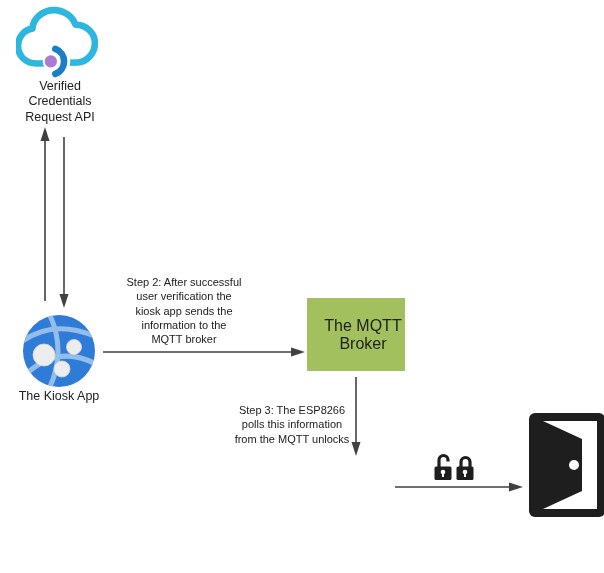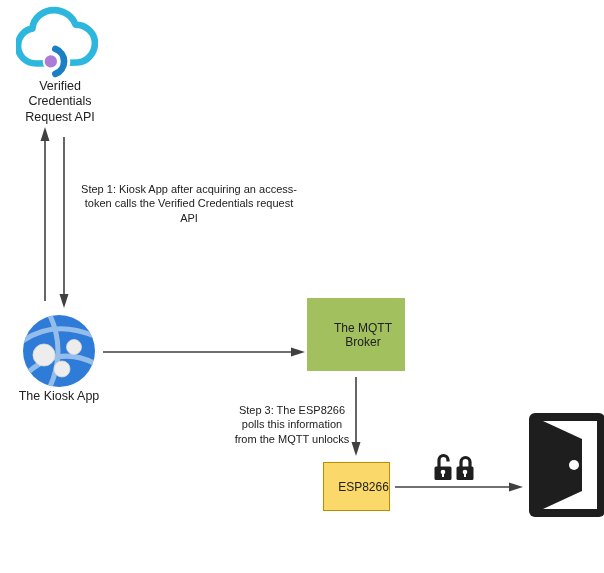--- a/index.html
+++ b/index.html
@@ -24,21 +24,21 @@
     white-space: pre-line;
     text-align: center;
     font-size: 12.5px;
     line-height: 1.22;
     color: #212121;
   }
   .box {
     display: flex;
     align-items: center;
     justify-content: center;
-    font-size: 12px;
+    font-size: 16px;
     text-align: center;
     box-sizing: border-box;
     padding-left: 14px;
   }
   #vc-cloud-icon   { left: 12px;  top: 6px;   width: 82px;  height: 74px; }
   #vc-label        { left: -5px;  top: 79px;  width: 122px; }
   #kiosk-icon      { left: 17px;  top: 313px; width: 76px;  height: 76px; }
   #kiosk-label     { left: -7px;  top: 389px; width: 124px; }
   #step1-text      { left: 55px;  top: 182px; width: 260px; }
   #step2-text      { left: 98px;  top: 275px; width: 164px; }
@@ -87,23 +87,20 @@
       <path d="M 38.4,41.8 A 13,13 0 0 1 38.4,66.2" fill="none" stroke="#ffffff" stroke-width="12" stroke-linecap="round"></path>
       <path d="M 38.4,41.8 A 13,13 0 0 1 38.4,66.2" fill="none" stroke-width="6.5" stroke-linecap="round" stroke="#1B7FC4"></path>
       <circle cx="34" cy="54" r="7" stroke="#ffffff" stroke-width="2" fill="#AB7CD5"></circle>
     </svg>
   </div>
 
   <div id="vc-label" class="abs node-label">Verified
 Credentials
 Request API</div>
 
-  <div id="step1-text" class="abs txt">Step 1: Kiosk App after acquiring an access-
-token calls the Verified Credentials request
-API</div>
 
   <div id="kiosk-icon" class="abs">
     <svg viewBox="0 0 76 76">
       <defs>
         <clipPath id="kioskClip">
             <circle cx="38" cy="38" r="36"></circle>
           </clipPath>
       </defs>
       <circle cx="38" cy="38" r="36" fill="#2F7CD8"></circle>
       <g clip-path="url(#kioskClip)" fill="none" stroke-width="5" opacity="0.85" stroke="#A6C9F0">
@@ -114,32 +111,34 @@
       <g stroke="#d9d9d9" stroke-width="0.8" fill="#EDEDED">
         <circle cx="23" cy="42" r="11"></circle>
         <circle cx="53" cy="34" r="7.5"></circle>
         <circle cx="41" cy="56" r="8"></circle>
       </g>
     </svg>
   </div>
 
   <div id="kiosk-label" class="abs node-label">The Kiosk App</div>
 
+  <div id="step2-text" class="abs txt">Step 2: After successful
+user verification the
+kiosk app sends the
+information to the
+MQTT broker</div>
 
   <div id="mqtt-box" class="abs box" style="background-color: rgb(162, 192, 94);">
     <span>The MQTT Broker</span>
   </div>
 
   <div id="step3-text" class="abs txt">Step 3: The ESP8266
 polls this information
 from the MQTT unlocks</div>
 
-  <div id="esp-box" class="abs box" style="background-color: rgb(250, 216, 105); border-color: rgb(188, 140, 0);">
-    <span>ESP8266</span>
-  </div>
 
   <div id="locks-icon" class="abs">
     <svg viewBox="0 0 42 30">
       <g fill="#1E1E1E" stroke="#1E1E1E">
 
         <g>
           <path d="M 6,16 V 8.5 a 4.5,4.5 0 0 1 9,0 v 1.5" fill="none" stroke-width="3.2"></path>
           <rect x="1.5" y="15" width="17" height="13.5" rx="1.5" stroke="none"></rect>
           <circle cx="10" cy="20.5" r="2.3" fill="#ffffff" stroke="none"></circle>
           <rect x="9" y="21" width="2" height="4.5" fill="#ffffff" stroke="none"></rect>

